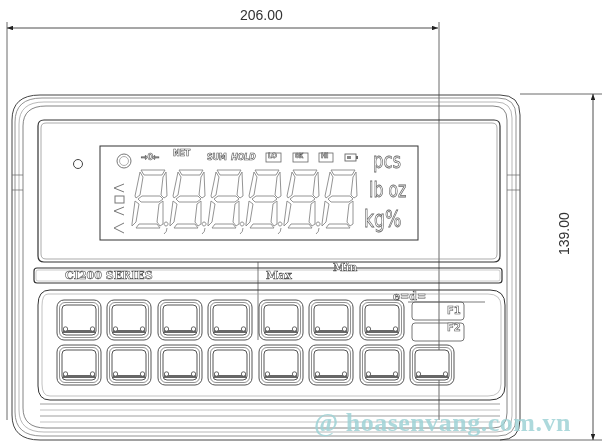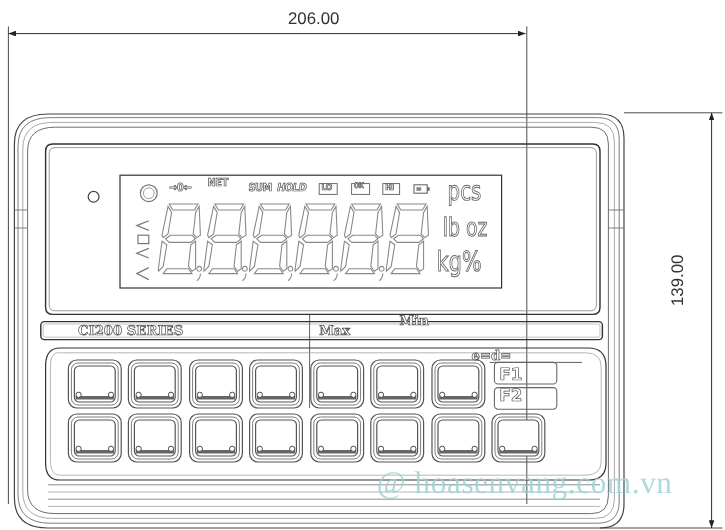--- a/index.html
+++ b/index.html
@@ -2,21 +2,21 @@
 <html><head>
 <meta charset="utf-8">
 <style>
   html,body{margin:0;padding:0;background:#fff;}
   body{width:604px;height:442px;position:relative;overflow:hidden;font-family:"Liberation Sans",sans-serif;}
   .abs{position:absolute;}
   .dim-text{font-size:14px;color:#333;}
   .lcd-ind{font-family:"DejaVu Sans Condensed","DejaVu Sans",sans-serif;font-size:9px;font-weight:bold;color:#fff;-webkit-text-stroke:0.6px #555;letter-spacing:-0.3px;}
   .unit{font-family:"DejaVu Sans",sans-serif;color:#fff;-webkit-text-stroke:0.8px #666;transform:scaleX(0.75);transform-origin:left top;}
   .strip-text{font-family:"DejaVu Serif",serif;font-size:11px;color:#fff;-webkit-text-stroke:0.6px #555;font-weight:bold;}
-  .fkey{font-family:"DejaVu Sans",sans-serif;font-size:14px;font-weight:bold;color:#fff;-webkit-text-stroke:0.6px #555;}
+  .fkey{font-family:"DejaVu Sans",sans-serif;font-size:10px;font-weight:bold;color:#fff;margin-left:31px;-webkit-text-stroke:0.6px #555;}
   .watermark{font-family:"Liberation Serif",serif;font-size:26px;color:#9fd3d6;opacity:0.85;letter-spacing:0.5px;}
 </style>
 </head>
 <body>
 
 <svg class="abs" style="left:0;top:0" width="604" height="442" viewBox="0 0 604 442">
   <defs>
     <marker id="arrL" markerWidth="8" markerHeight="6" refX="0" refY="3" orient="auto">
         <path d="M8,0 L0,3 L8,6 Z" fill="#222"></path>
       </marker>
@@ -211,13 +211,13 @@
 <div class="abs" style="left:158px;top:345px;width:44px;height:40px;"></div>
 <div class="abs" style="left:208px;top:345px;width:44px;height:40px;"></div>
 <div class="abs" style="left:259px;top:345px;width:44px;height:40px;"></div>
 <div class="abs" style="left:309px;top:345px;width:44px;height:40px;"></div>
 <div class="abs" style="left:360px;top:345px;width:44px;height:40px;"></div>
 <div class="abs" style="left:410px;top:345px;width:44px;height:40px;"></div>
 
 <div class="abs fkey" style="left:416px;top:305px;">F1</div>
 <div class="abs fkey" style="left:416px;top:322px;">F2</div>
 
-<div class="abs watermark" style="left:314px;top:388px;">@ hoasenvang.com.vn</div>
+<div class="abs watermark" style="left:314px;top:408px;font-weight:bold;">@ hoasenvang.com.vn</div>
 
 </body></html>

